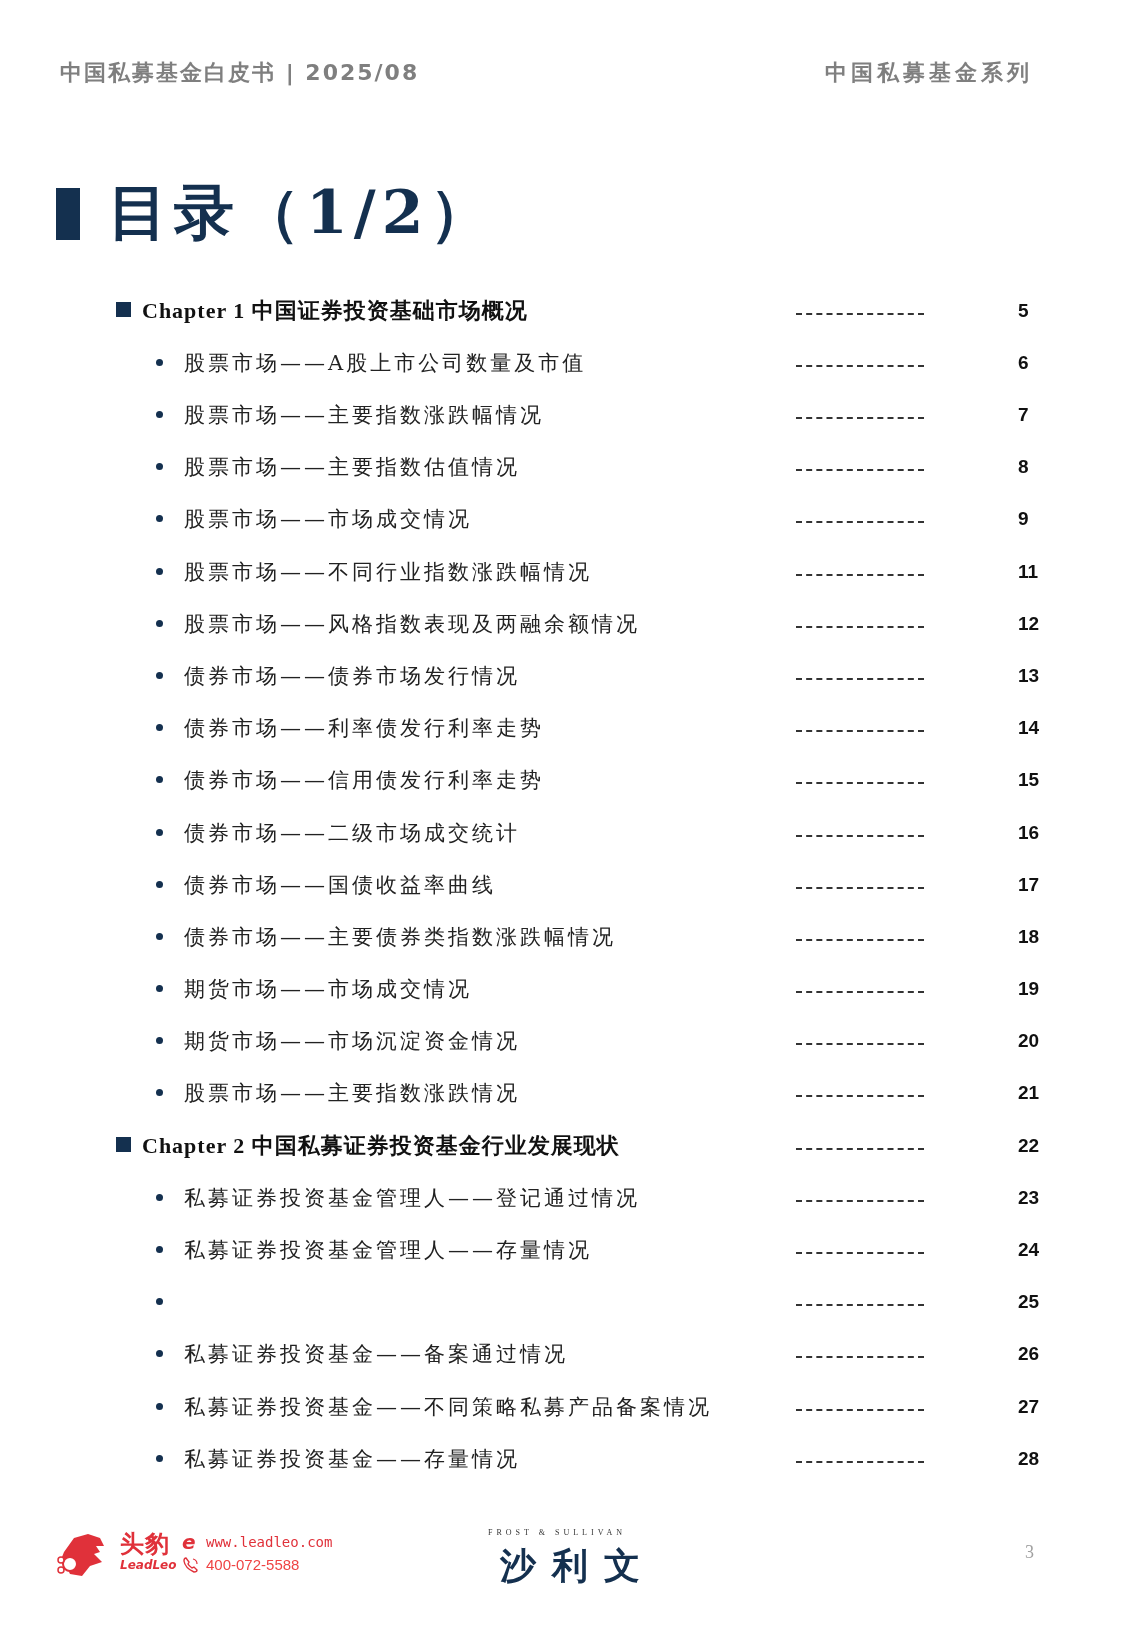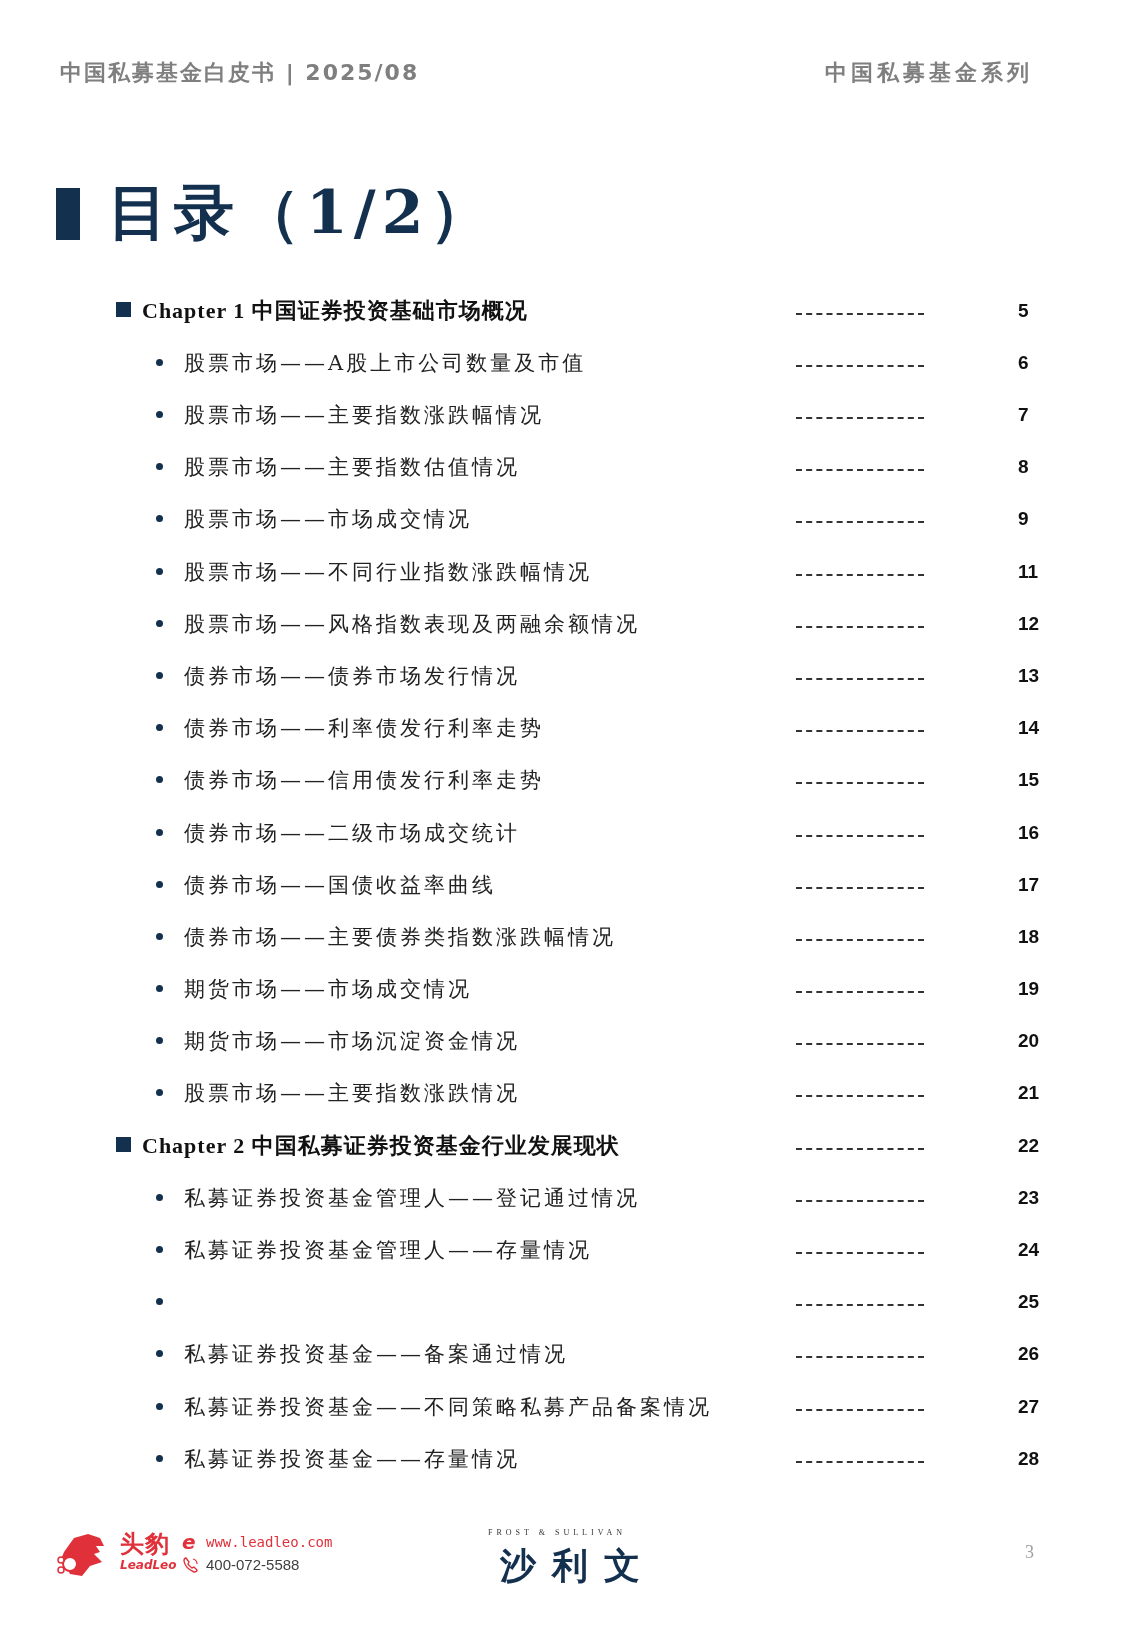--- a/index.html
+++ b/index.html
@@ -35,21 +35,21 @@
   .leo-mark { position: absolute; left: 0; top: 2px; width: 50px; height: 46px; }
   .leo-cn { position: absolute; left: 64px; top: -2px; font-size: 24px; font-weight: bold; color: #e0313a;
             font-family: "DejaVu Sans", "Liberation Sans", sans-serif; letter-spacing: 1px; }
   .leo-en { position: absolute; left: 64px; top: 28px; font-size: 12px; font-weight: bold; font-style: italic;
             color: #e0313a; font-family: "DejaVu Sans", "Liberation Sans", sans-serif; }
   .leo-e { position: absolute; left: 126px; top: 0px; font-size: 20px; font-weight: bold; font-style: italic; color: #e0313a;
            font-family: "DejaVu Sans", sans-serif; }
   .leo-url { position: absolute; left: 150px; top: 4px; font-size: 14px; color: #e0313a;
              font-family: "DejaVu Sans Mono", "Liberation Mono", monospace; }
   .leo-phone-icon { position: absolute; left: 126px; top: 26px; width: 18px; height: 18px; }
-  .leo-phone { position: absolute; left: 150px; top: 26px; font-size: 15px; color: #404040;
+  .leo-phone { position: absolute; left: 150px; top: 26px; font-size: 15px; color: #ef4444;
                font-family: "Liberation Sans", "DejaVu Sans", sans-serif; }
 
   .footer-fs { position: absolute; left: 488px; top: 1528px; width: 180px; height: 56px; }
   .fs-en { position: absolute; left: 0; top: 0; font-size: 8px; letter-spacing: 4px; color: #333;
            font-family: "Liberation Serif", serif; white-space: nowrap; }
   .fs-cn { position: absolute; left: 12px; top: 14px; font-size: 36px; font-weight: bold; color: #14304f;
            letter-spacing: 16px; font-family: "DejaVu Sans", "Liberation Sans", sans-serif; }
 
   .page-num { position: absolute; left: 1025px; top: 1542px; font-size: 18px; color: #a0a0a0;
               font-family: "Liberation Serif", "DejaVu Serif", serif; }

